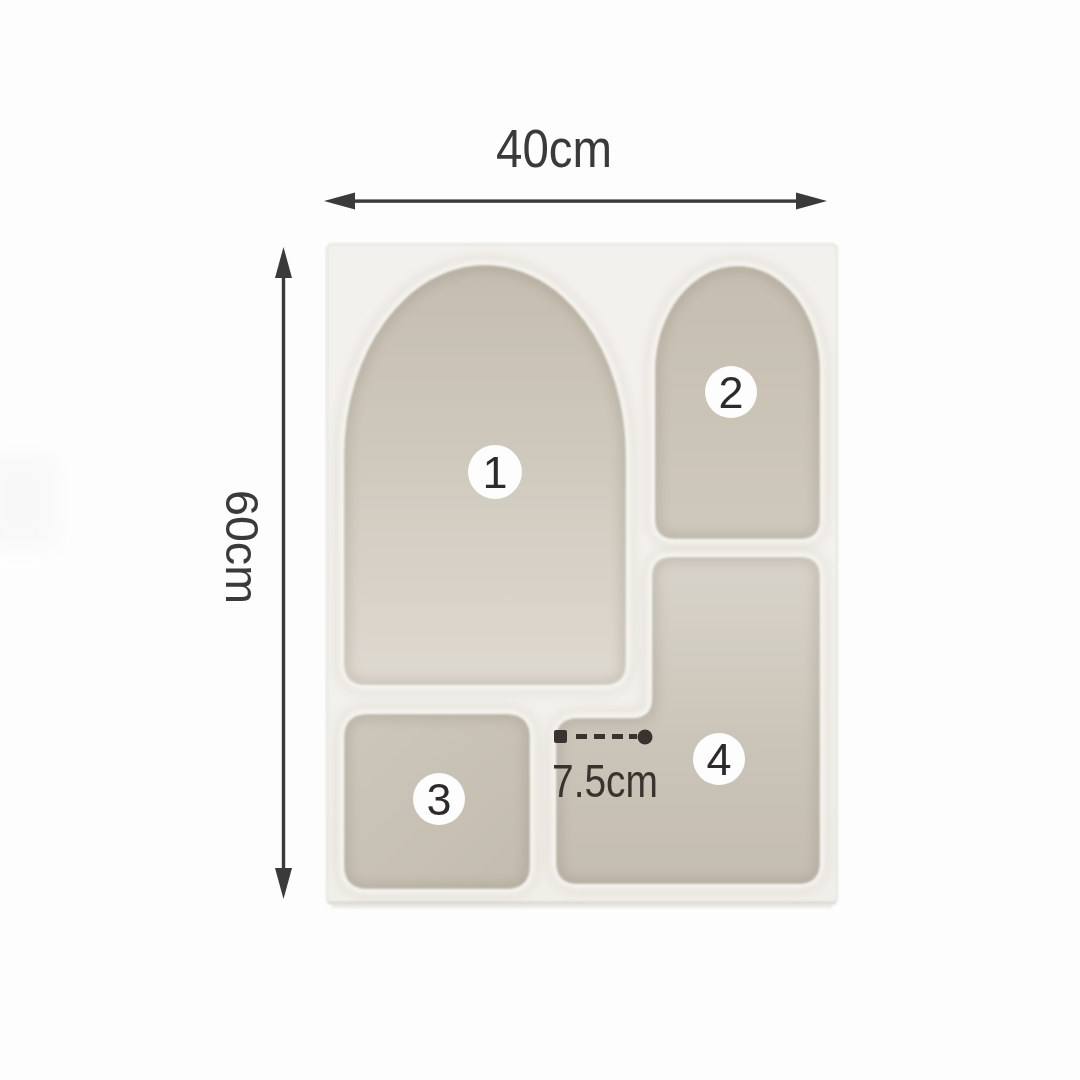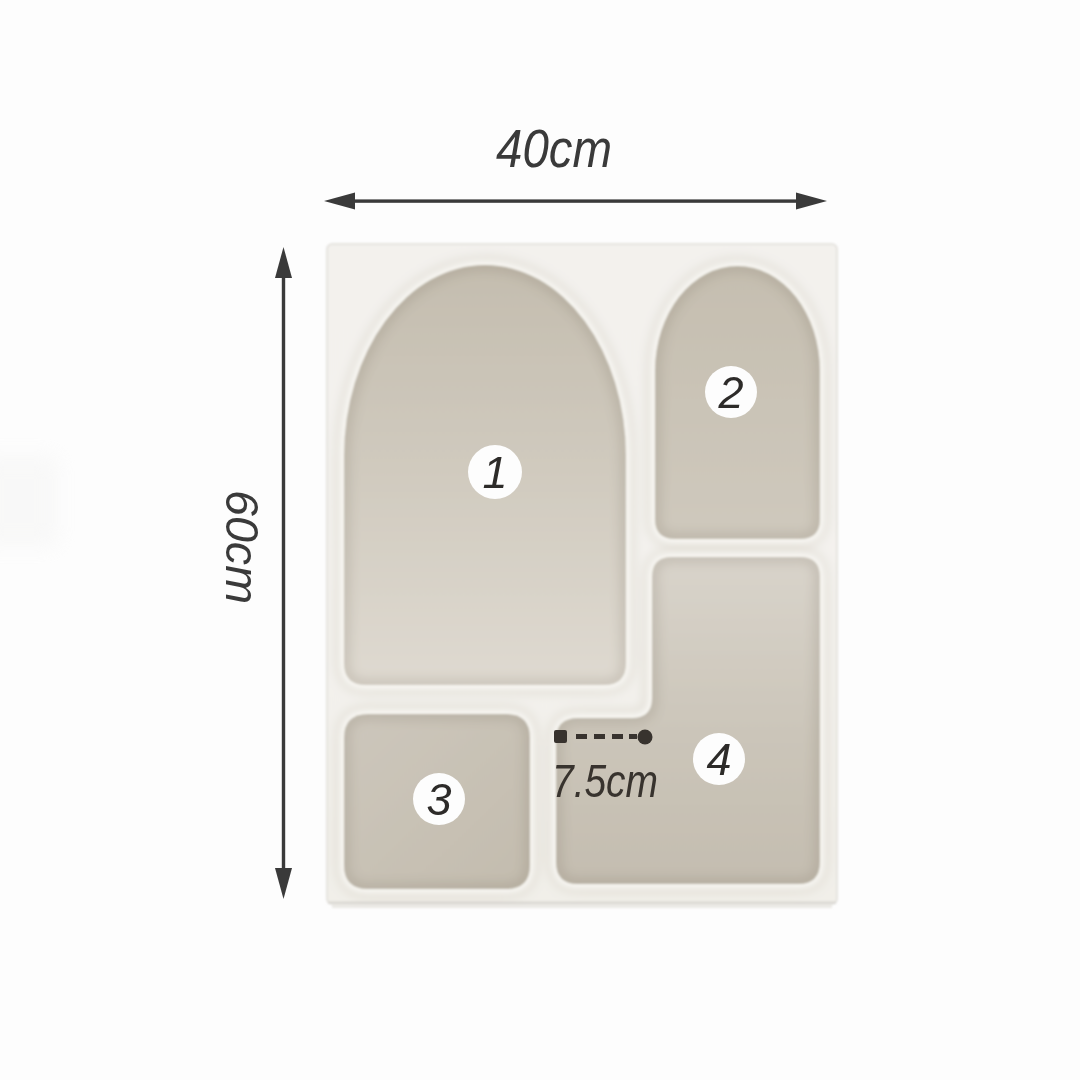--- a/index.html
+++ b/index.html
@@ -1,17 +1,17 @@
 <!DOCTYPE html>
 <html><head>
 <meta charset="utf-8">
 <style>
   html,body{margin:0;padding:0;background:#fdfdfd;}
   #stage{position:relative;width:1080px;height:1080px;background:#fdfdfd;overflow:hidden;
-         font-family:"Liberation Sans", sans-serif;font-style:italic;}
+         font-family:"Liberation Sans", sans-serif;}
   svg{display:block;}
 </style>
 </head>
 <body>
 <div id="stage">
 <svg width="1080" height="1080" viewBox="0 0 1080 1080">
   <defs>
     <linearGradient id="gboard" x1="0" y1="0" x2="0" y2="1">
       <stop offset="0" stop-color="#f3f1ed"></stop>
       <stop offset="0.5" stop-color="#f4f2ee"></stop>

